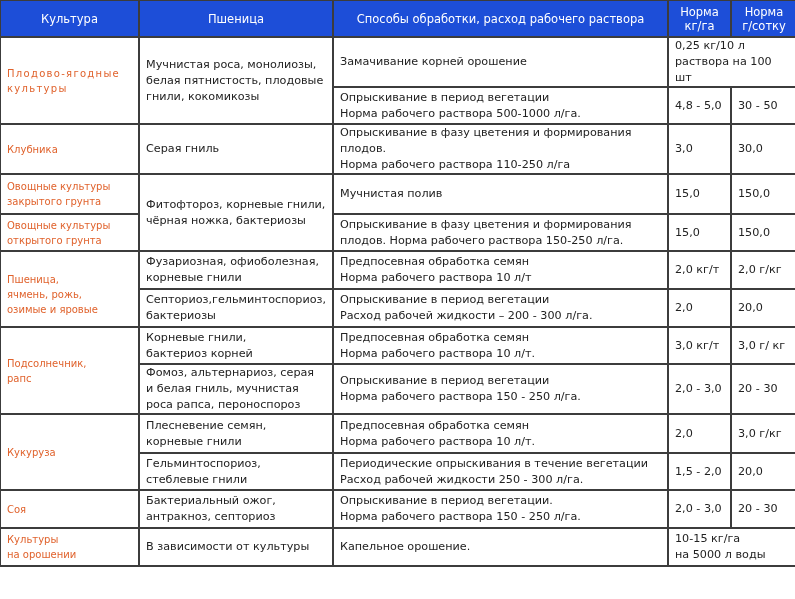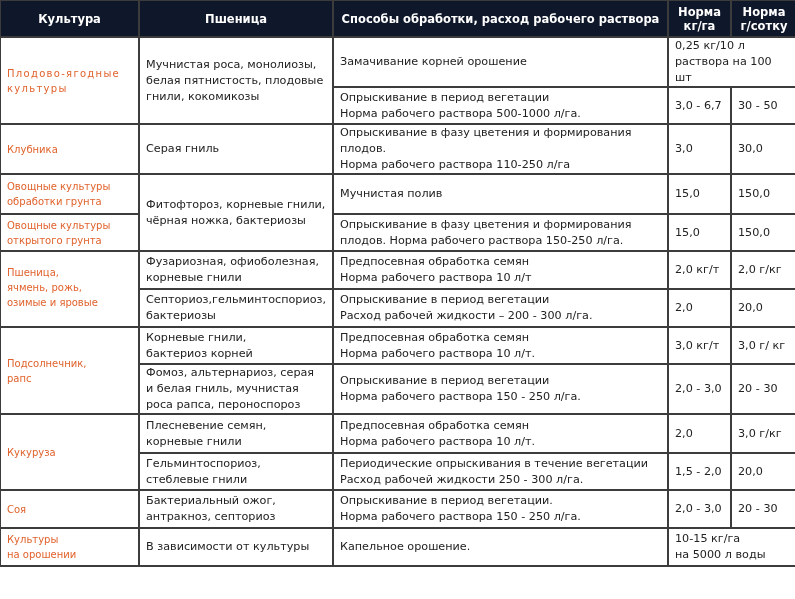--- a/index.html
+++ b/index.html
@@ -1,19 +1,19 @@
 <!DOCTYPE html>
 <html><head>
 <meta charset="utf-8">
 <style>
   html, body { margin:0; padding:0; background:#fff; }
   body { width:795px; height:599px; overflow:hidden; font-family:"DejaVu Sans", sans-serif; }
   table { border-collapse:collapse; table-layout:fixed; width:797px; margin-left:-1px; margin-top:-1px; }
   td, th { border:2px solid #3c3c3c; padding:0 6px; vertical-align:middle; font-size:11.2px; line-height:16px; color:#222; }
-  th { background:#0f172a; color:#fff; font-weight:bold; text-align:center; font-size:11.5px; line-height:14px; border-color:#3c3c3c; }
+  th { background:#1d4ed8; color:#fff; font-weight:normal; text-align:center; font-size:11.5px; line-height:14px; border-color:#3c3c3c; }
   .crop { color:#e0622c; font-weight:normal; font-size:10px; line-height:15px; }
   .crop.spaced { letter-spacing:1.3px; }
   .multi { white-space:pre-line; }
 </style>
 </head>
 <body>
 
 <table>
   <colgroup>
     <col style="width:139px">
@@ -34,49 +34,49 @@
   <tr style="height:43px">
     <td rowspan="2" class="crop spaced">Плодово-ягодные культуры</td>
     <td rowspan="2">Мучнистая роса, монолиозы, белая  пятнистость, плодовые гнили, кокомикозы</td>
     <td>Замачивание корней орошение</td>
     <td colspan="2" class="multi">0,25 кг/10 л
 раствора на 100 шт</td>
   </tr>
   <tr style="height:37px">
     <td class="multi">Опрыскивание в период вегетации
 Норма рабочего раствора 500-1000 л/га.</td>
-    <td>3,0 - 6,7</td>
+    <td>4,8 - 5,0</td>
     <td>30 - 50</td>
   </tr>
 
   <tr style="height:44px">
     <td class="crop">Клубника</td>
     <td>Серая гниль</td>
     <td class="multi">Опрыскивание в фазу цветения и формирования плодов.
 Норма рабочего раствора 110-250 л/га</td>
     <td>3,0</td>
     <td>30,0</td>
   </tr>
 
   <tr style="height:40px">
-    <td class="crop">Овощные культуры обработки грунта</td>
+    <td class="crop">Овощные культуры закрытого грунта</td>
     <td rowspan="2">Фитофтороз, корневые гнили, чёрная ножка, бактериозы</td>
     <td>Мучнистая полив</td>
     <td>15,0</td>
     <td>150,0</td>
   </tr>
   <tr style="height:37px">
     <td class="crop">Овощные культуры открытого грунта</td>
     <td>Опрыскивание в фазу цветения и формирования плодов. Норма рабочего раствора 150-250 л/га.</td>
     <td>15,0</td>
     <td>150,0</td>
   </tr>
 
   <tr style="height:38px">
-    <td rowspan="2" class="crop multi" style="vertical-align:top;padding-top:13px">Пшеница,
+    <td rowspan="2" class="crop multi" style="vertical-align:top;padding-top:20px">Пшеница,
 ячмень, рожь,
 озимые и яровые</td>
     <td>Фузариозная, офиоболезная, корневые гнили</td>
     <td class="multi">Предпосевная обработка семян
 Норма рабочего раствора 10 л/т</td>
     <td>2,0 кг/т</td>
     <td>2,0 г/кг</td>
   </tr>
   <tr style="height:38px">
     <td>Септориоз,гельминтоспориоз, бактериозы</td>

